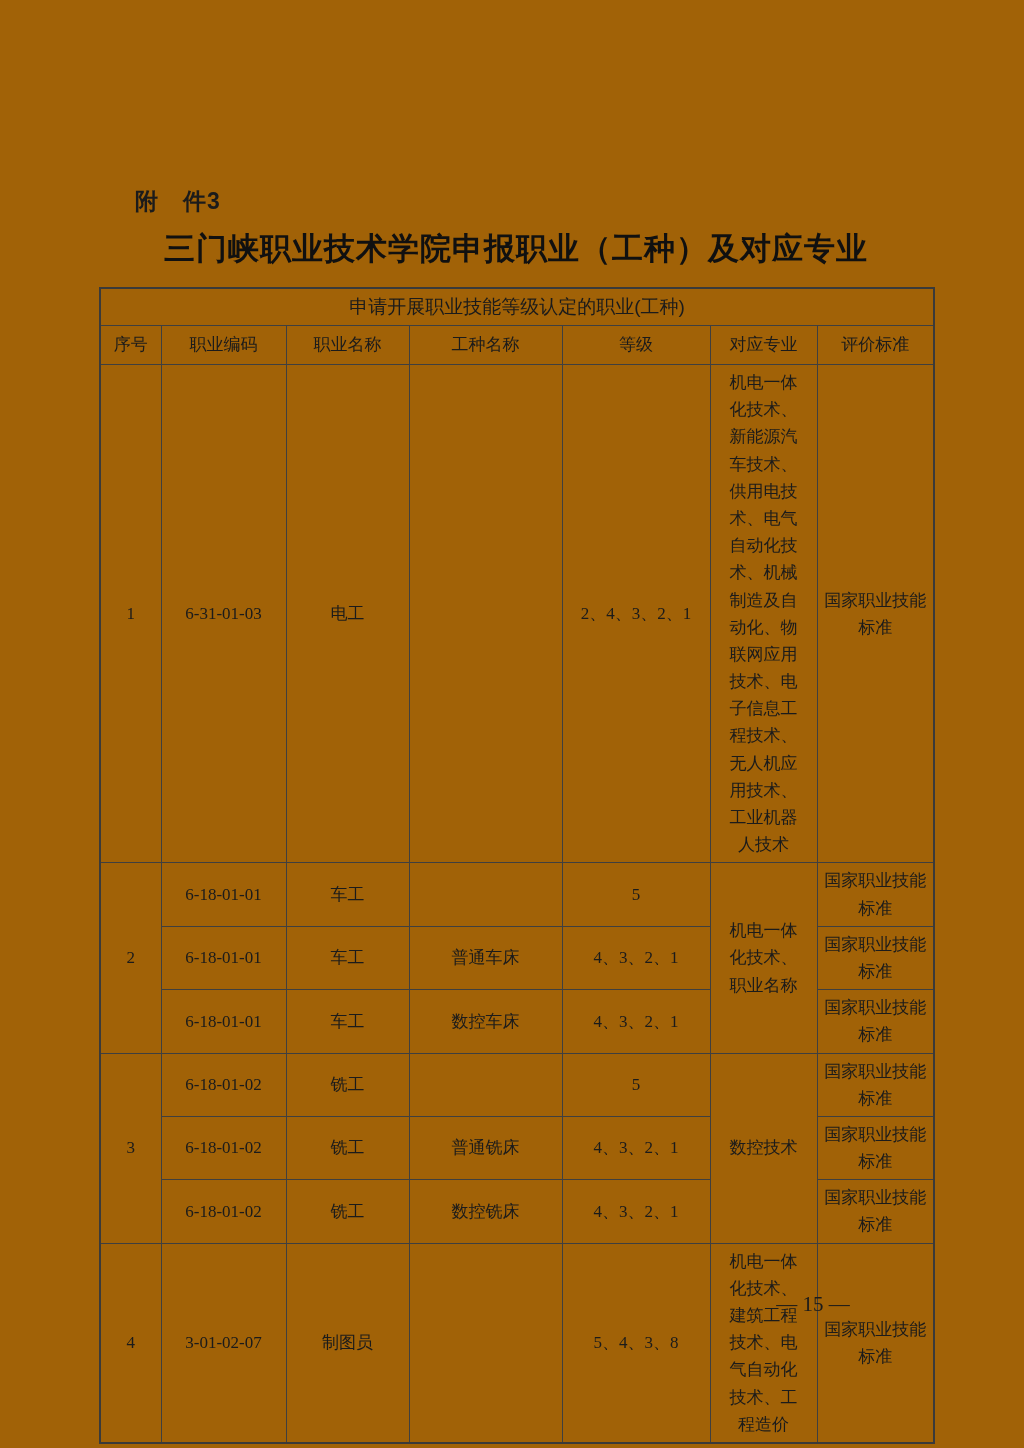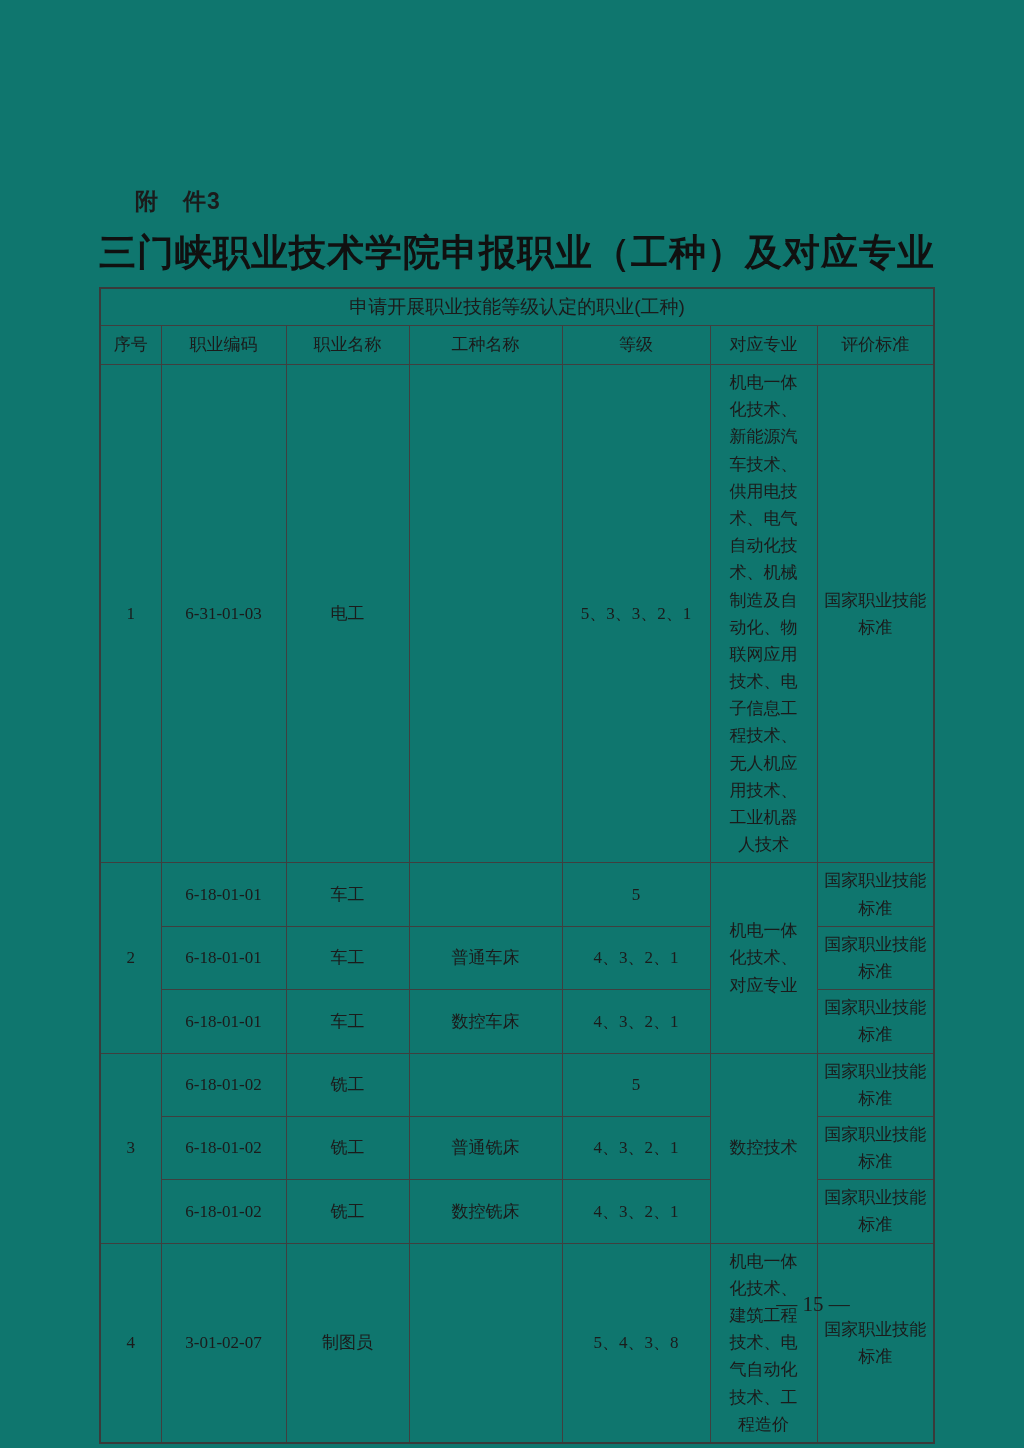--- a/index.html
+++ b/index.html
@@ -4,43 +4,43 @@
 <style>
   html, body {
     margin: 0;
     padding: 0;
     background: #ffffff;
   }
   .page {
     position: relative;
     width: 1024px;
     height: 1448px;
-    background: #0f766e;
+    background: #a16207;
     color: #1b1b1b;
     font-family: "Liberation Serif", "DejaVu Serif", serif;
     overflow: hidden;
   }
   .attachment-label {
     position: absolute;
     left: 135px;
     top: 186px;
     font-family: "Liberation Sans", "DejaVu Sans", sans-serif;
     font-size: 23px;
     font-weight: bold;
     color: #1b1b1b;
     letter-spacing: 1px;
   }
   .doc-title {
     position: absolute;
     left: 99px;
     top: 228px;
     width: 834px;
-    text-align: left;
+    text-align: center;
     font-family: "Liberation Serif", "DejaVu Serif", serif;
-    font-size: 37px;
+    font-size: 31px;
     font-weight: bold;
     color: #101010;
     letter-spacing: 1px;
     white-space: nowrap;
   }
   table.occ-table {
     position: absolute;
     left: 99px;
     top: 287px;
     width: 834px;
@@ -109,32 +109,32 @@
         <th>等级</th>
         <th>对应专业</th>
         <th>评价标准</th>
       </tr>
 
       <tr class="rh-g1">
         <td class="cell-seq">1</td>
         <td class="cell-code">6-31-01-03</td>
         <td class="cell-occ">电工</td>
         <td class="cell-worktype"></td>
-        <td class="cell-levels">5、3、3、2、1</td>
+        <td class="cell-levels">2、4、3、2、1</td>
         <td class="cell-majors">机电一体化技术、新能源汽车技术、供用电技术、电气自动化技术、机械制造及自动化、物联网应用技术、电子信息工程技术、无人机应用技术、工业机器人技术</td>
         <td class="cell-standard">国家职业技能标准</td>
       </tr>
 
       <tr class="rh-sub">
         <td class="cell-seq" rowspan="3">2</td>
         <td class="cell-code">6-18-01-01</td>
         <td class="cell-occ">车工</td>
         <td class="cell-worktype"></td>
         <td class="cell-levels">5</td>
-        <td class="cell-majors" rowspan="3">机电一体化技术、对应专业</td>
+        <td class="cell-majors" rowspan="3">机电一体化技术、职业名称</td>
         <td class="cell-standard">国家职业技能标准</td>
       </tr>
       <tr class="rh-sub">
         <td class="cell-code">6-18-01-01</td>
         <td class="cell-occ">车工</td>
         <td class="cell-worktype">普通车床</td>
         <td class="cell-levels">4、3、2、1</td>
         <td class="cell-standard">国家职业技能标准</td>
       </tr>
       <tr class="rh-sub">

